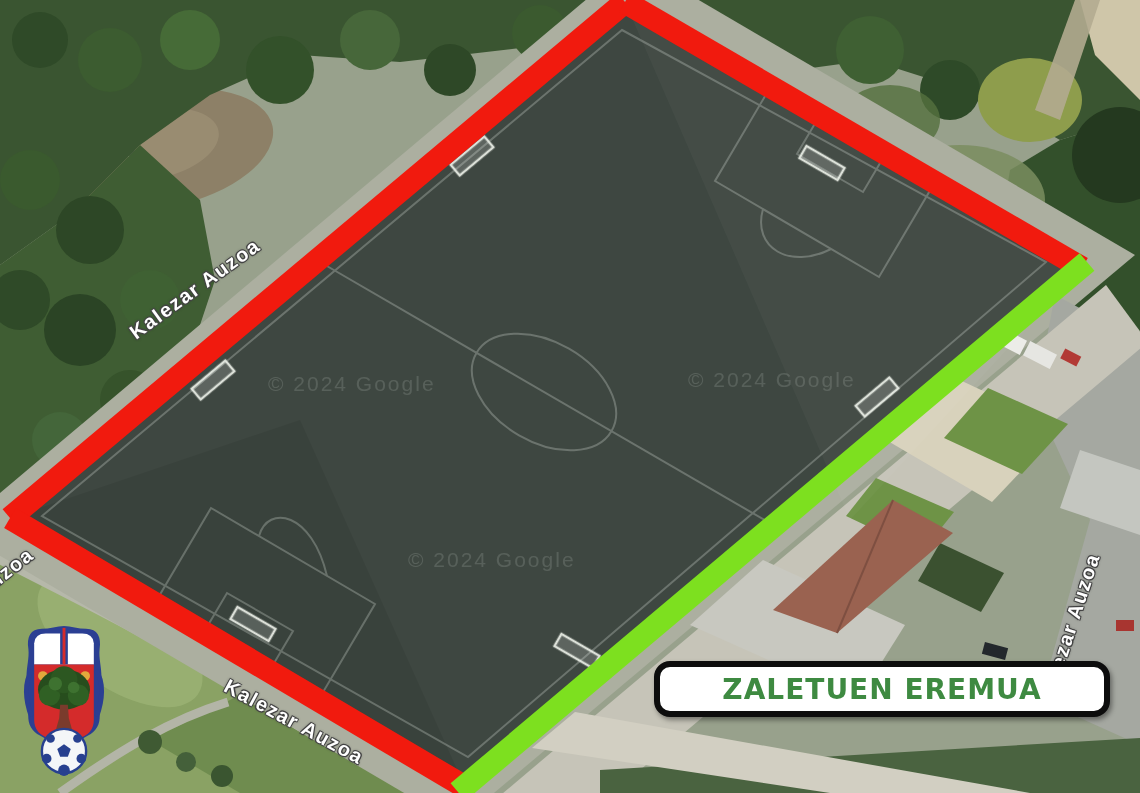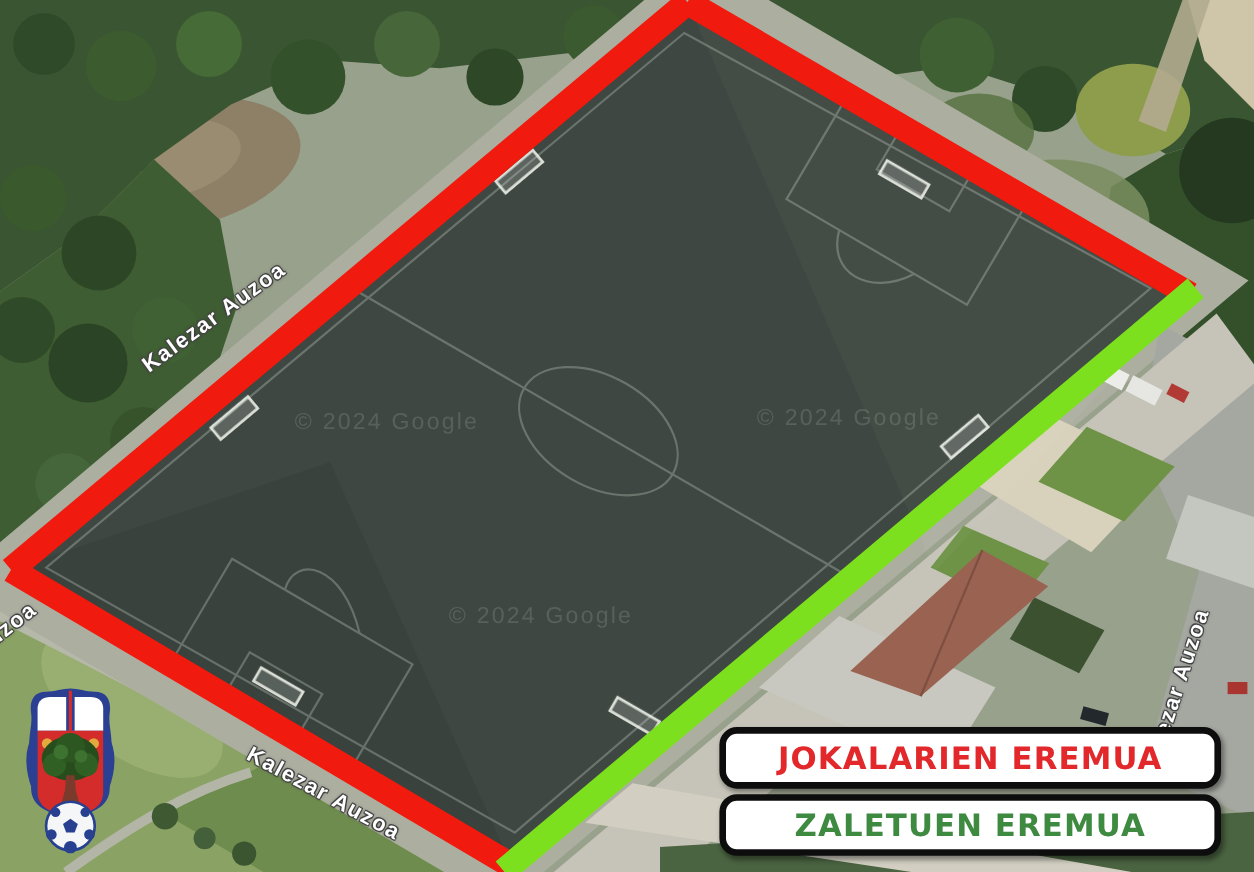--- a/index.html
+++ b/index.html
@@ -146,23 +146,20 @@
   <span class="watermark wm-2">© 2024 Google</span>
   <span class="watermark wm-3">© 2024 Google</span>
 
   <span class="street-label sl-topleft">Kalezar Auzoa</span>
   <span class="street-label sl-bottom">Kalezar Auzoa</span>
   <span class="street-label sl-right">Kalezar Auzoa</span>
   <span class="street-label sl-leftedge">Kalezar Auzoa</span>
 
   <div id="legend">
     <div class="legend-box">
-      <span class="t-red">JOKALARIEN EREMUA</span>
-    </div>
-    <div class="legend-box">
       <span class="t-green">ZALETUEN EREMUA</span>
     </div>
   </div>
 
   <svg id="crest" width="88" height="152" viewBox="0 0 90 158">
     <path d="M45,2 C52,2 60,5 68,5 C80,5 84,14 82,26 C81,36 84,44 84,56 C84,70 80,80 82,94 C83,104 78,112 70,116 C60,121 52,128 45,132 C38,128 30,121 20,116 C12,112 7,104 8,94 C10,80 6,70 6,56 C6,44 9,36 8,26 C6,14 10,5 22,5 C30,5 38,2 45,2 Z" fill="#2b3f93"></path>
     <path d="M14,20 Q15,10 26,10 L64,10 Q75,10 76,20 L76,42 L14,42 Z" fill="#ffffff"></path>
     <rect x="41" y="4" width="8" height="38" fill="#2b3f93"></rect>
     <rect x="43.5" y="4" width="3" height="38" fill="#d42b2b"></rect>
     <path d="M14,42 L76,42 L76,100 Q76,114 60,119 L45,126 L30,119 Q14,114 14,100 Z" fill="#d42b2b"></path>

